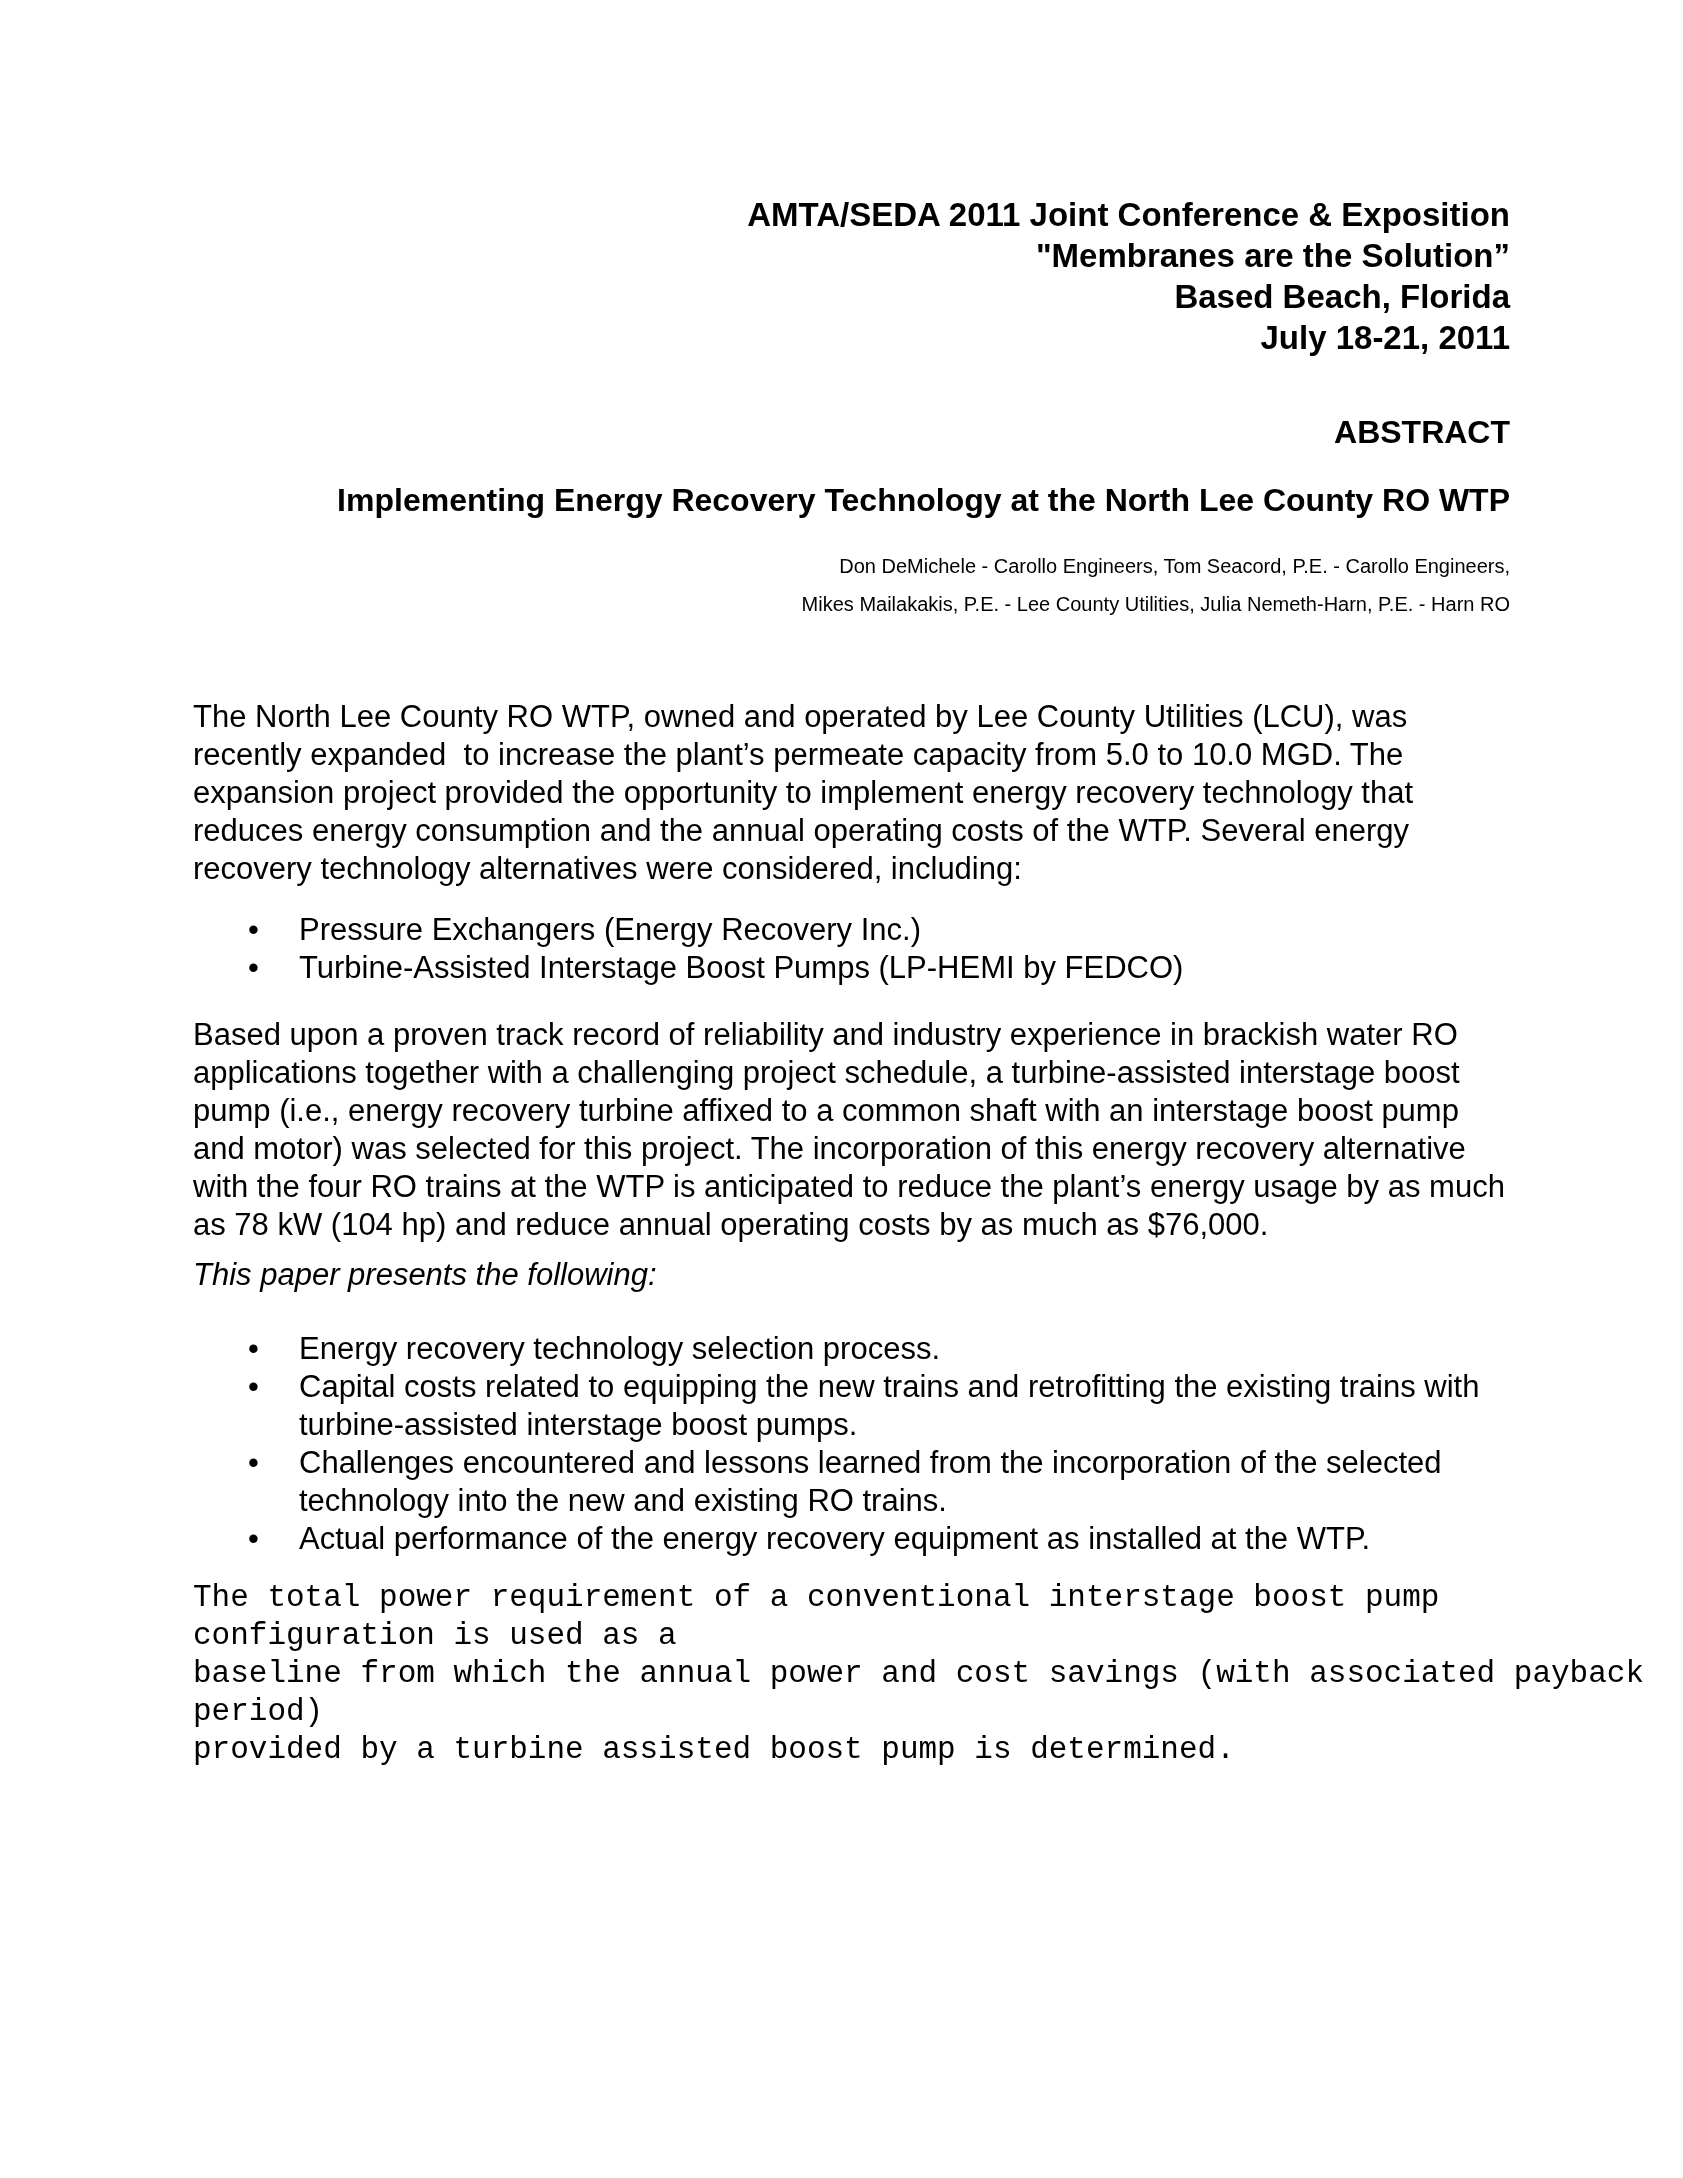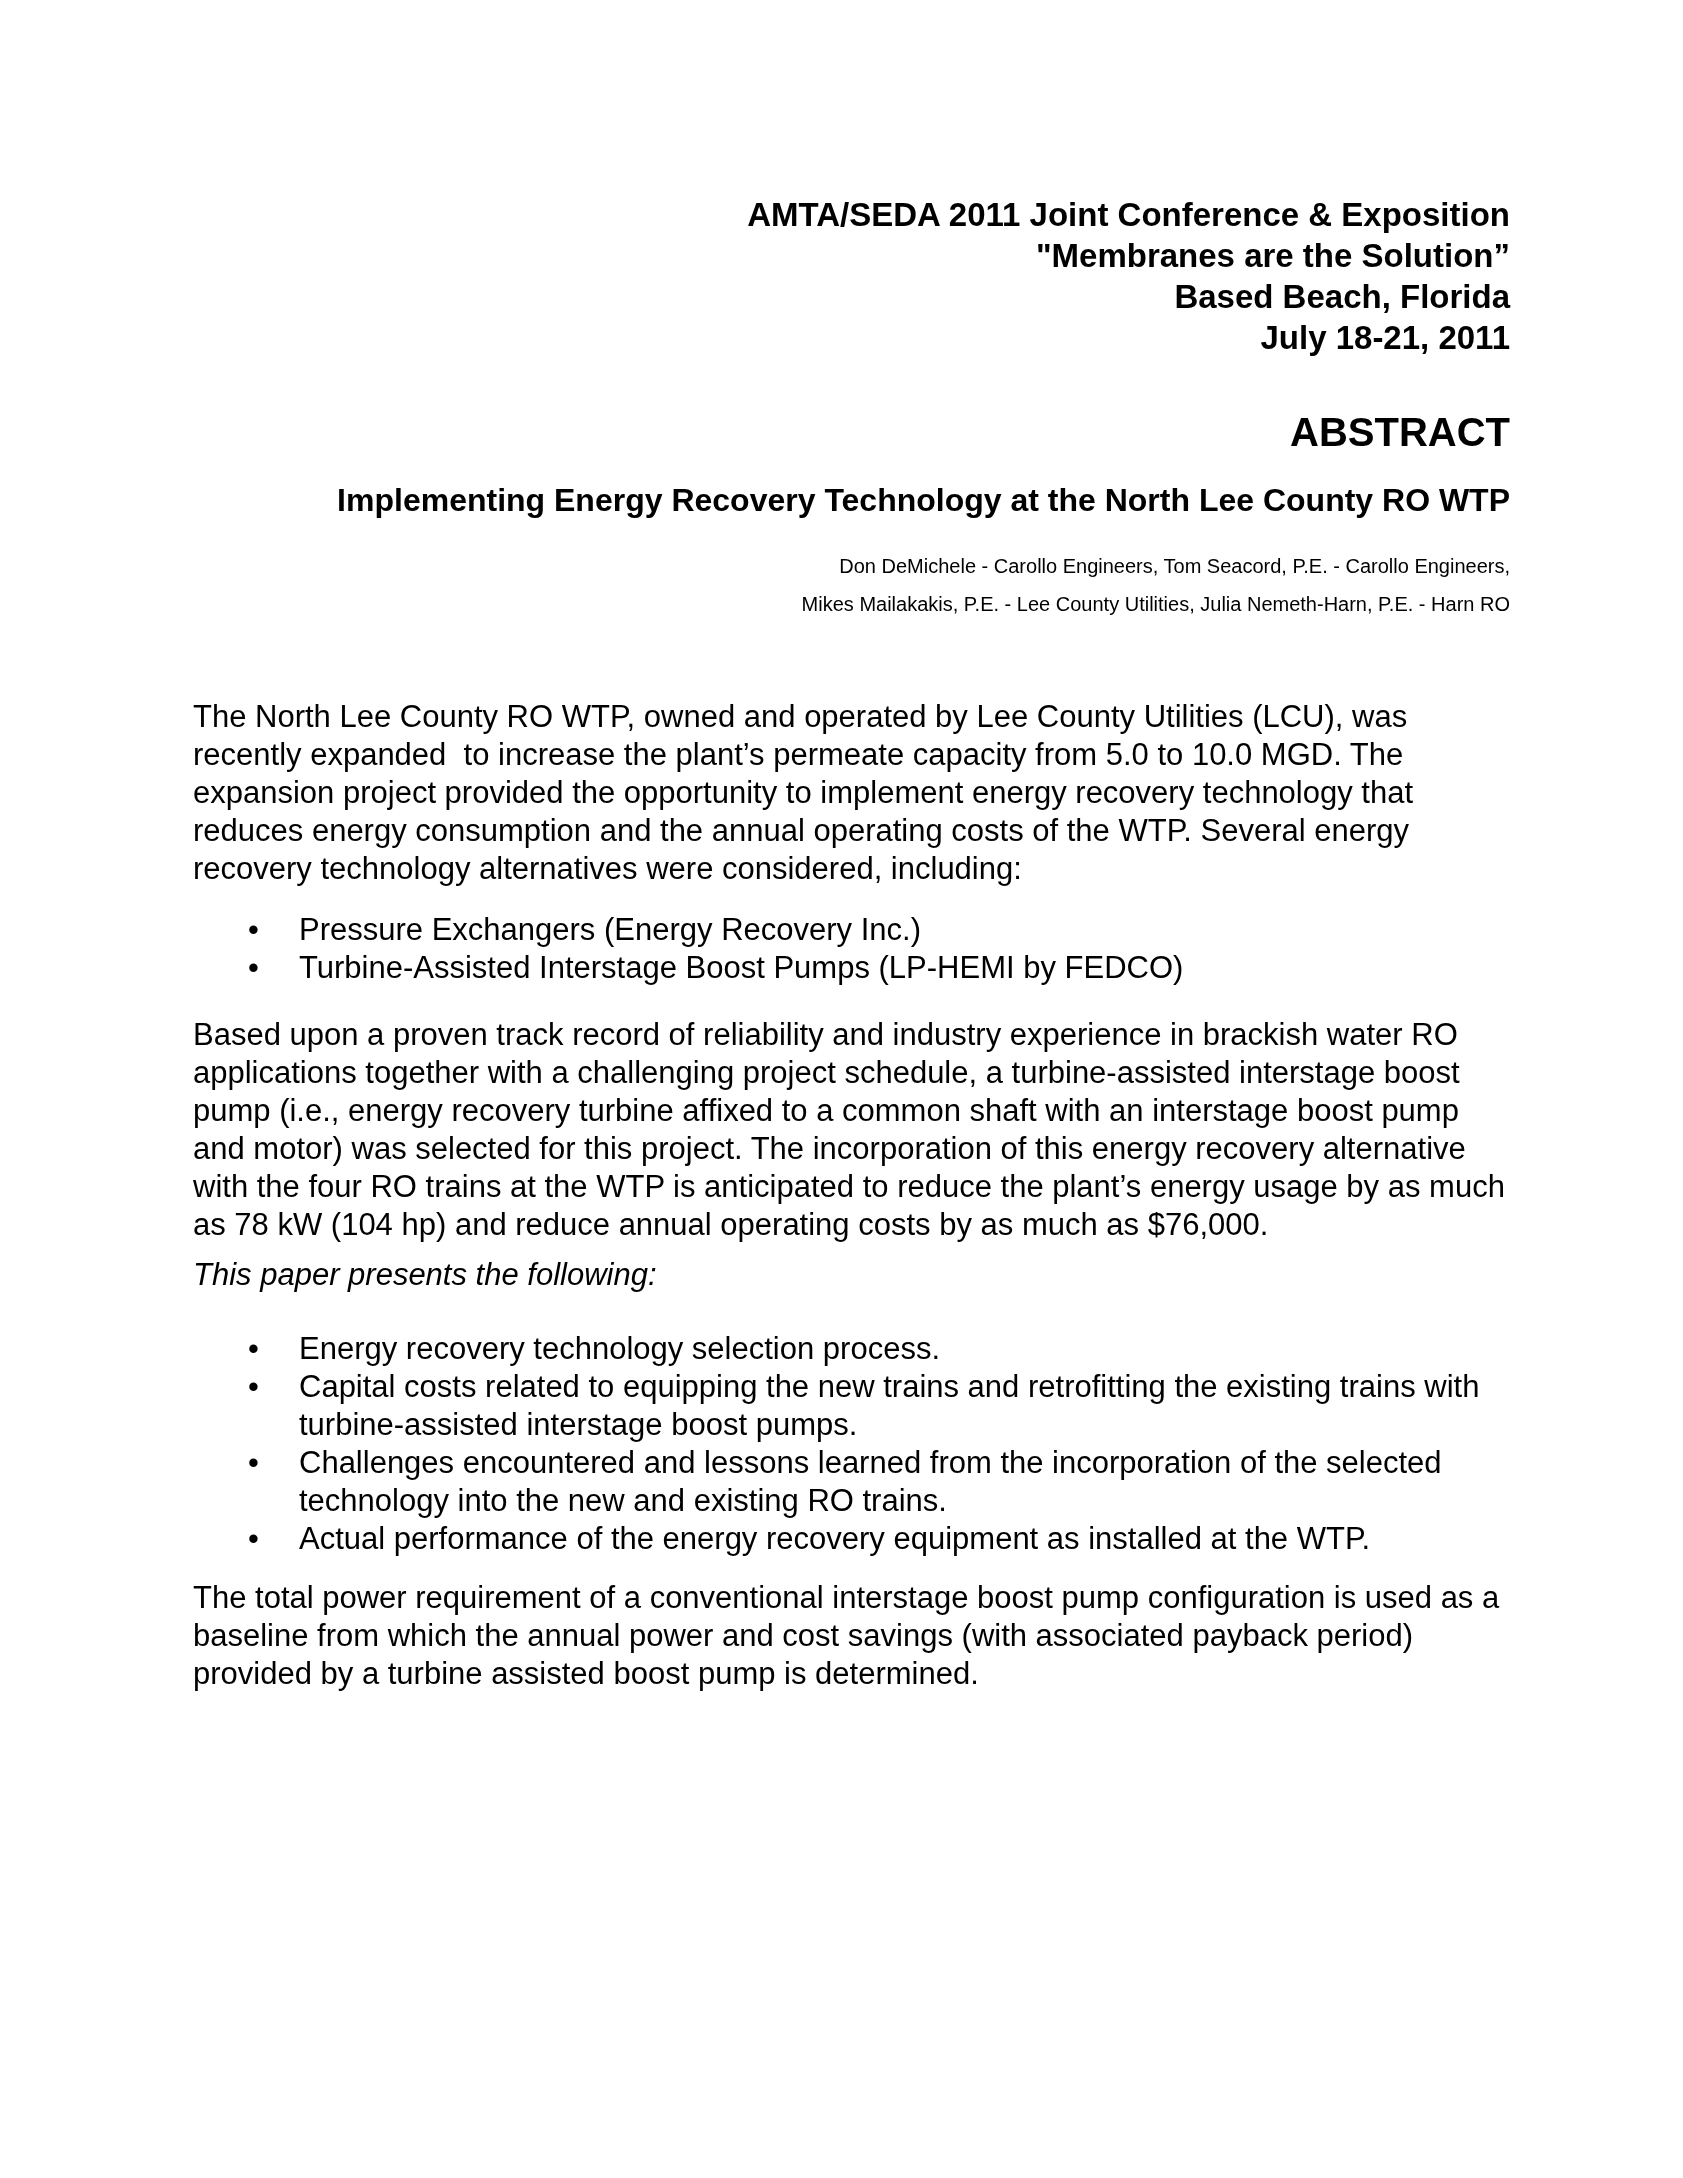--- a/index.html
+++ b/index.html
@@ -21,21 +21,21 @@
   }
   .conf-header {
     top: 194px;
     font-weight: bold;
     font-size: 33px;
     line-height: 41px;
   }
   .abstract-heading {
     top: 413px;
     font-weight: bold;
-    font-size: 40px;
+    font-size: 32px;
     line-height: 38px;
   }
   .paper-title {
     top: 481px;
     font-weight: bold;
     font-size: 32px;
     line-height: 38px;
   }
   .authors {
     top: 547px;
@@ -48,21 +48,21 @@
     left: 193px;
     width: 1455px;
     margin: 0;
     font-size: 31px;
     line-height: 38px;
     white-space: pre-wrap;
   }
   .para1 { top: 698px; }
   .para2 { top: 1016px; }
   .list-intro { top: 1256px; font-style: italic; }
-  .para3 { top: 1579px; }
+  .para3 { top: 1579px; font-family: Liberation Mono, monospace; }
   .bullet-list {
     position: absolute;
     left: 248px;
     width: 1386px;
     font-size: 31px;
     line-height: 38px;
   }
   .list1 { top: 911px; }
   .list2 { top: 1330px; }
   .bullet-item { display: flex; align-items: flex-start; }

